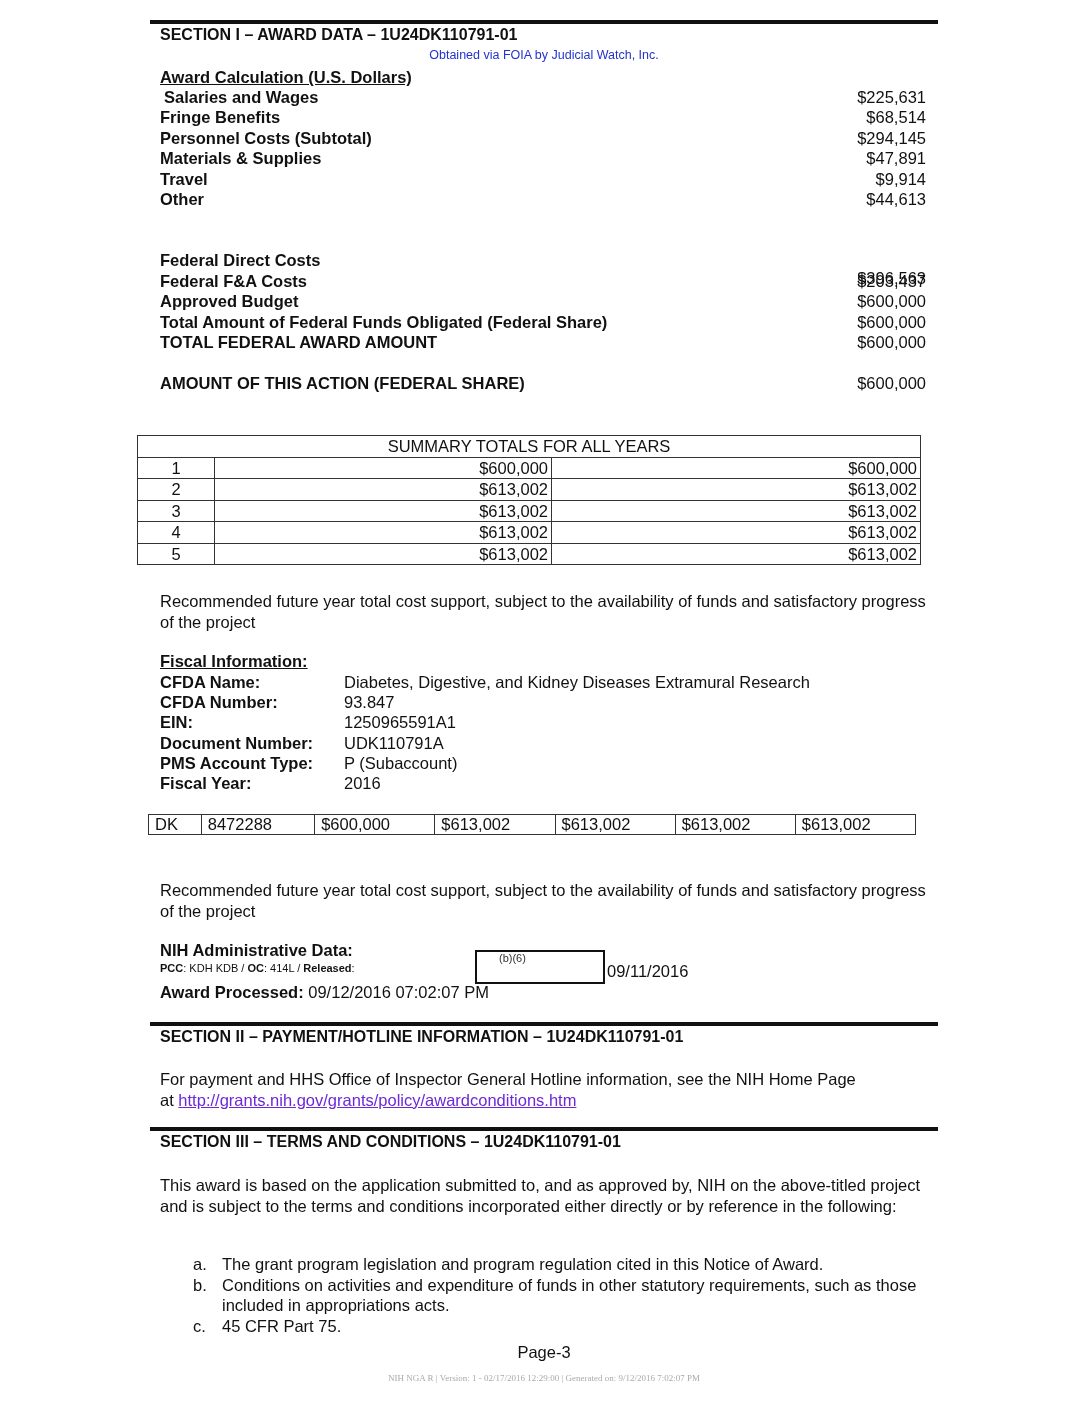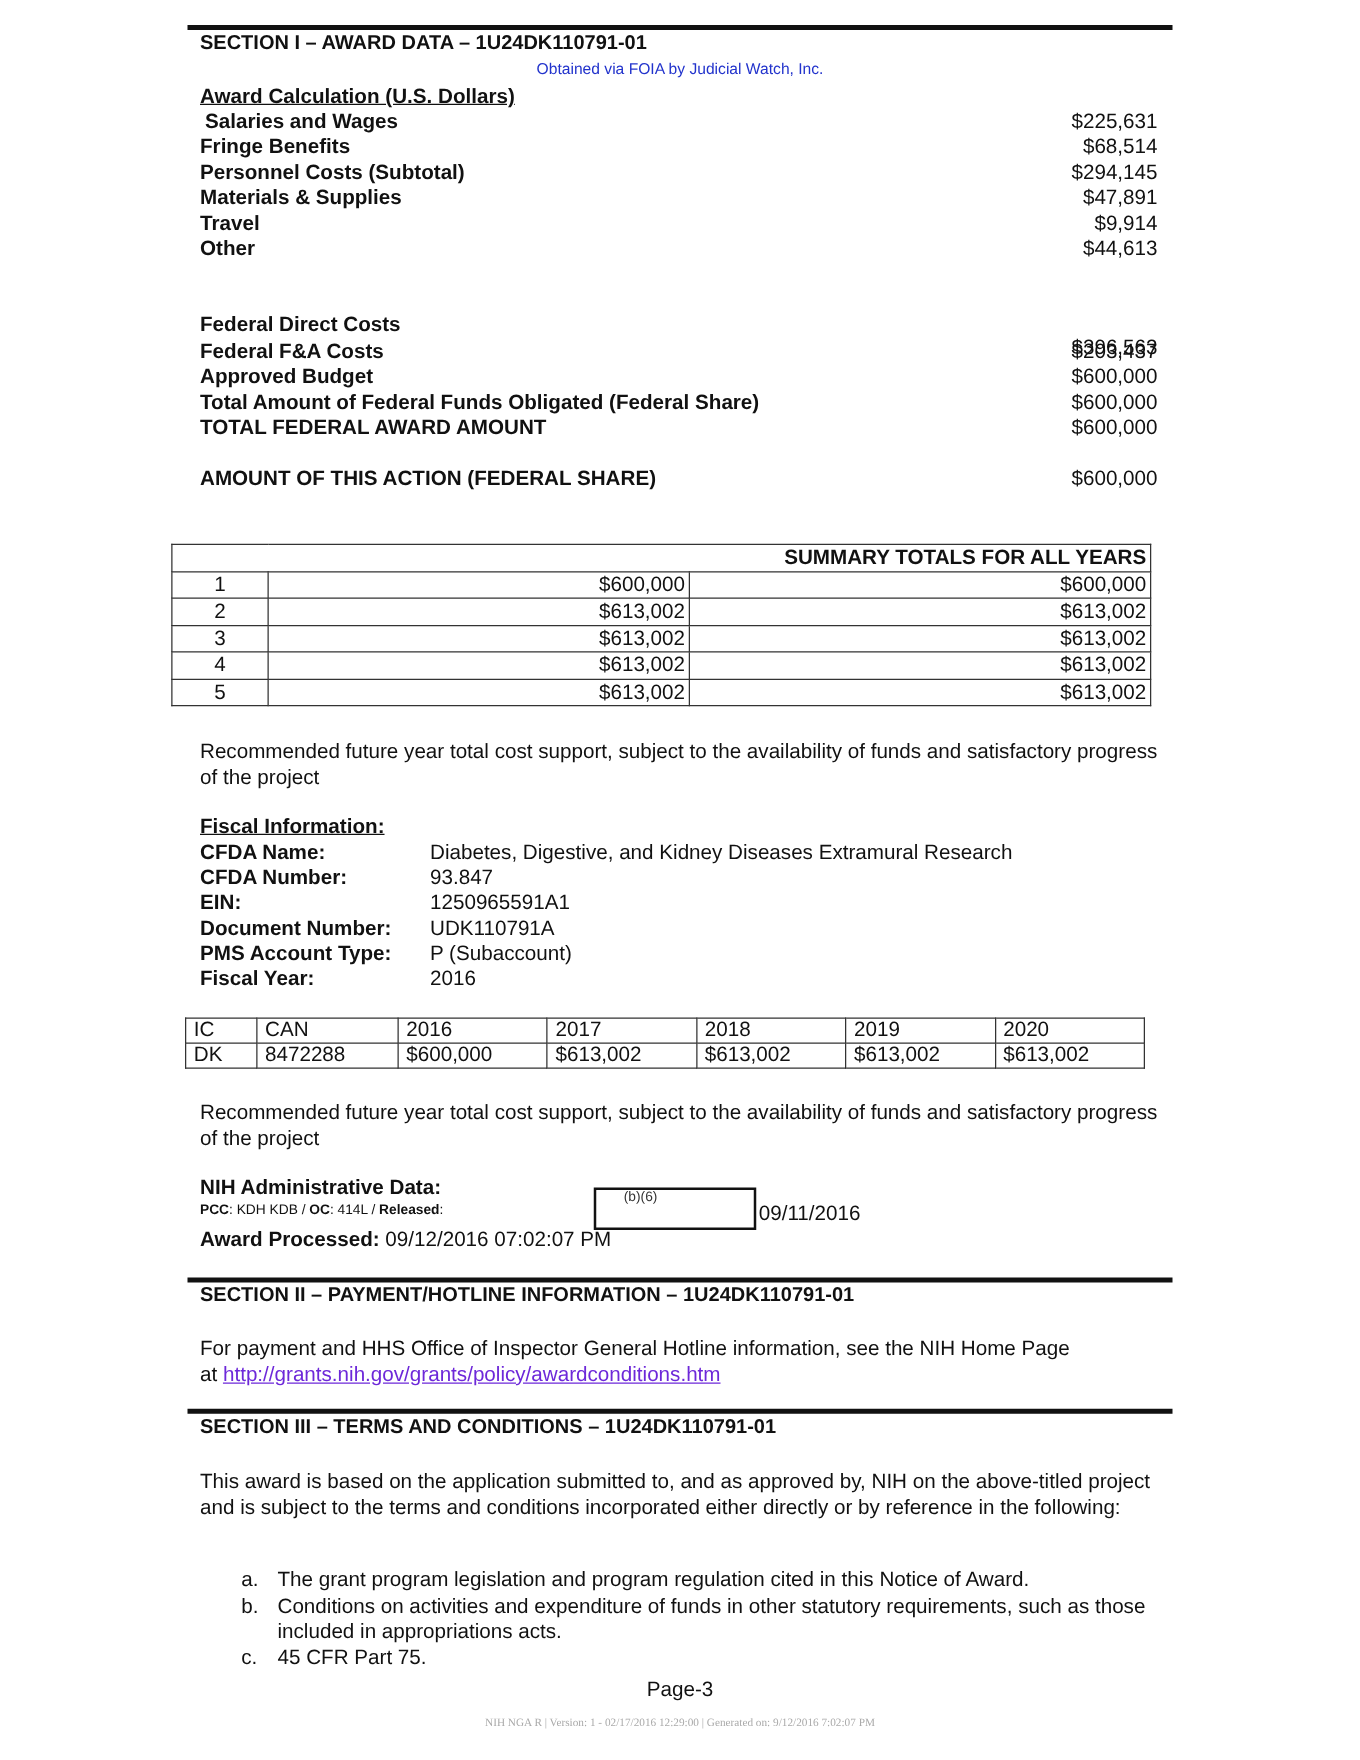--- a/index.html
+++ b/index.html
@@ -13,21 +13,21 @@
   .foia { position: absolute; left: 0; width: 1088px; text-align: center; top: 48px; font-size: 12.5px; color: #2233cc; }
   .lbl { position: absolute; left: 160px; font-size: 16.5px; font-weight: bold; }
   .val { position: absolute; right: 162px; font-size: 16.5px; text-align: right; }
   .u { text-decoration: underline; }
 
   table.sum {
     position: absolute; left: 137px; top: 435px; width: 784px;
     border-collapse: collapse; font-size: 16.5px;
   }
   table.sum td, table.sum th { border: 1.5px solid #333; padding: 0 3px; height: 20.5px; line-height: 20px; }
-  table.sum th { font-weight: bold; text-align: right; margin-top: 32px; }
+  table.sum th { font-weight: normal; text-align: center; margin-top: 32px; }
   table.sum td.yr { text-align: center; width: 70px; }
   table.sum td.num { text-align: right; }
   table.sum td.c1 { width: 330px; }
 
   .para { position: absolute; left: 160px; width: 770px; font-size: 16.5px; line-height: 20.5px; }
 
   .fi-lbl { position: absolute; left: 160px; font-size: 16.5px; font-weight: bold; }
   .fi-val { position: absolute; left: 344px; font-size: 16.5px; }
 
   table.can {
@@ -127,29 +127,20 @@
 <div class="fi-val" style="top:713px;">1250965591A1</div>
 <div class="fi-lbl" style="top:734px;">Document Number:</div>
 <div class="fi-val" style="top:734px;">UDK110791A</div>
 <div class="fi-lbl" style="top:754px;">PMS Account Type:</div>
 <div class="fi-val" style="top:754px;">P (Subaccount)</div>
 <div class="fi-lbl" style="top:774px;">Fiscal Year:</div>
 <div class="fi-val" style="top:774px;">2016</div>
 
 <table class="can">
   <tbody>
-      <tr>
-    <td style="width:44px;">IC</td>
-    <td style="width:100px;">CAN</td>
-    <td>2016</td>
-    <td>2017</td>
-    <td>2018</td>
-    <td>2019</td>
-    <td>2020</td>
-  </tr>
   <tr>
     <td>DK</td>
     <td>8472288</td>
     <td>$600,000</td>
     <td>$613,002</td>
     <td>$613,002</td>
     <td>$613,002</td>
     <td>$613,002</td>
   </tr>
 </tbody>

